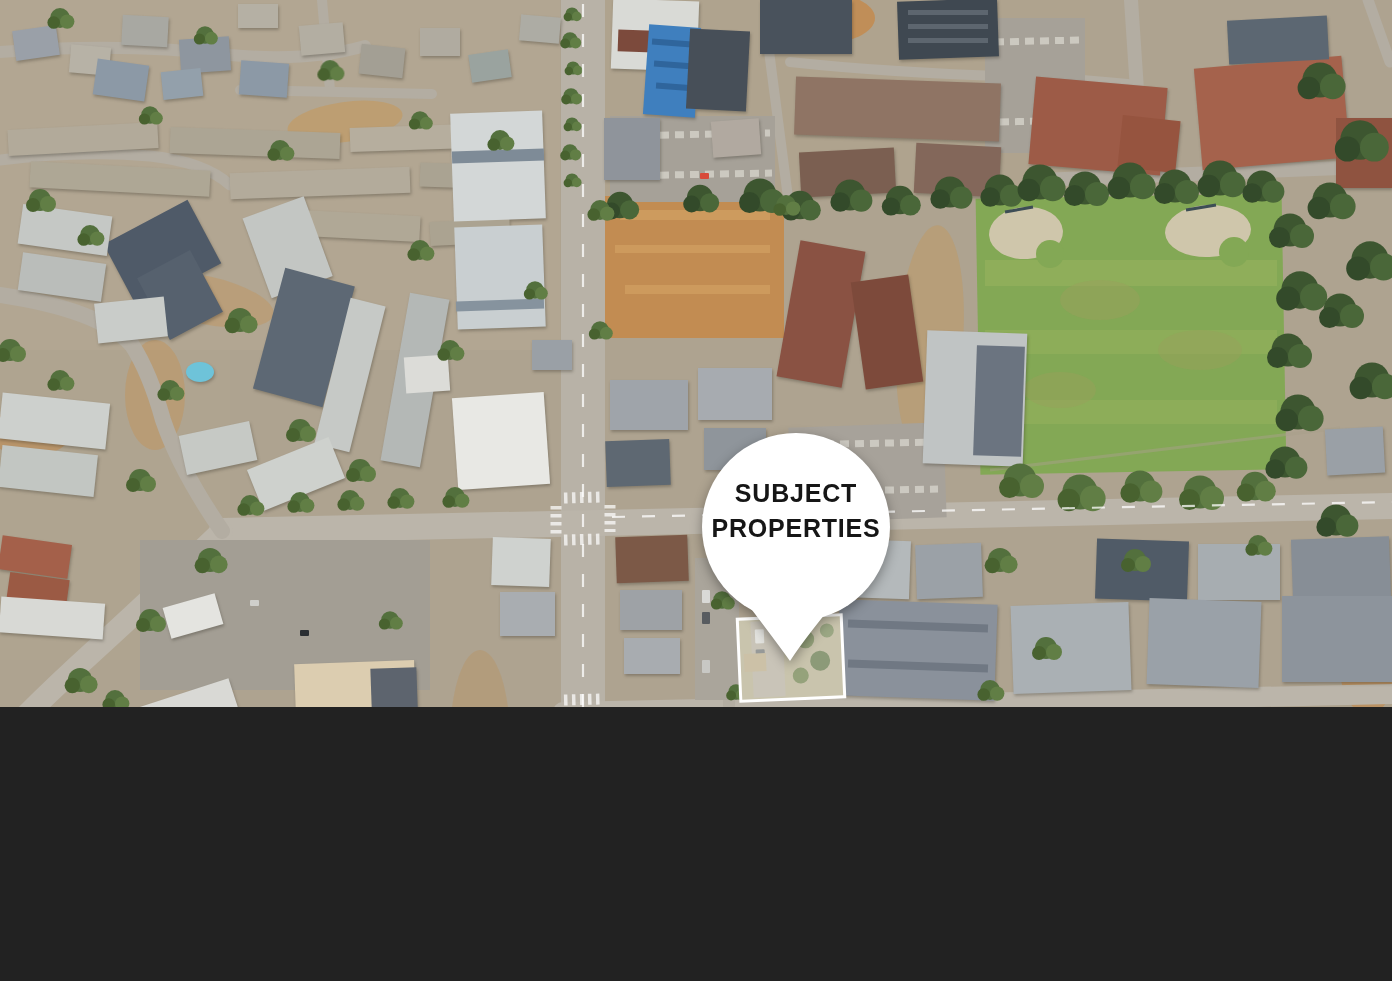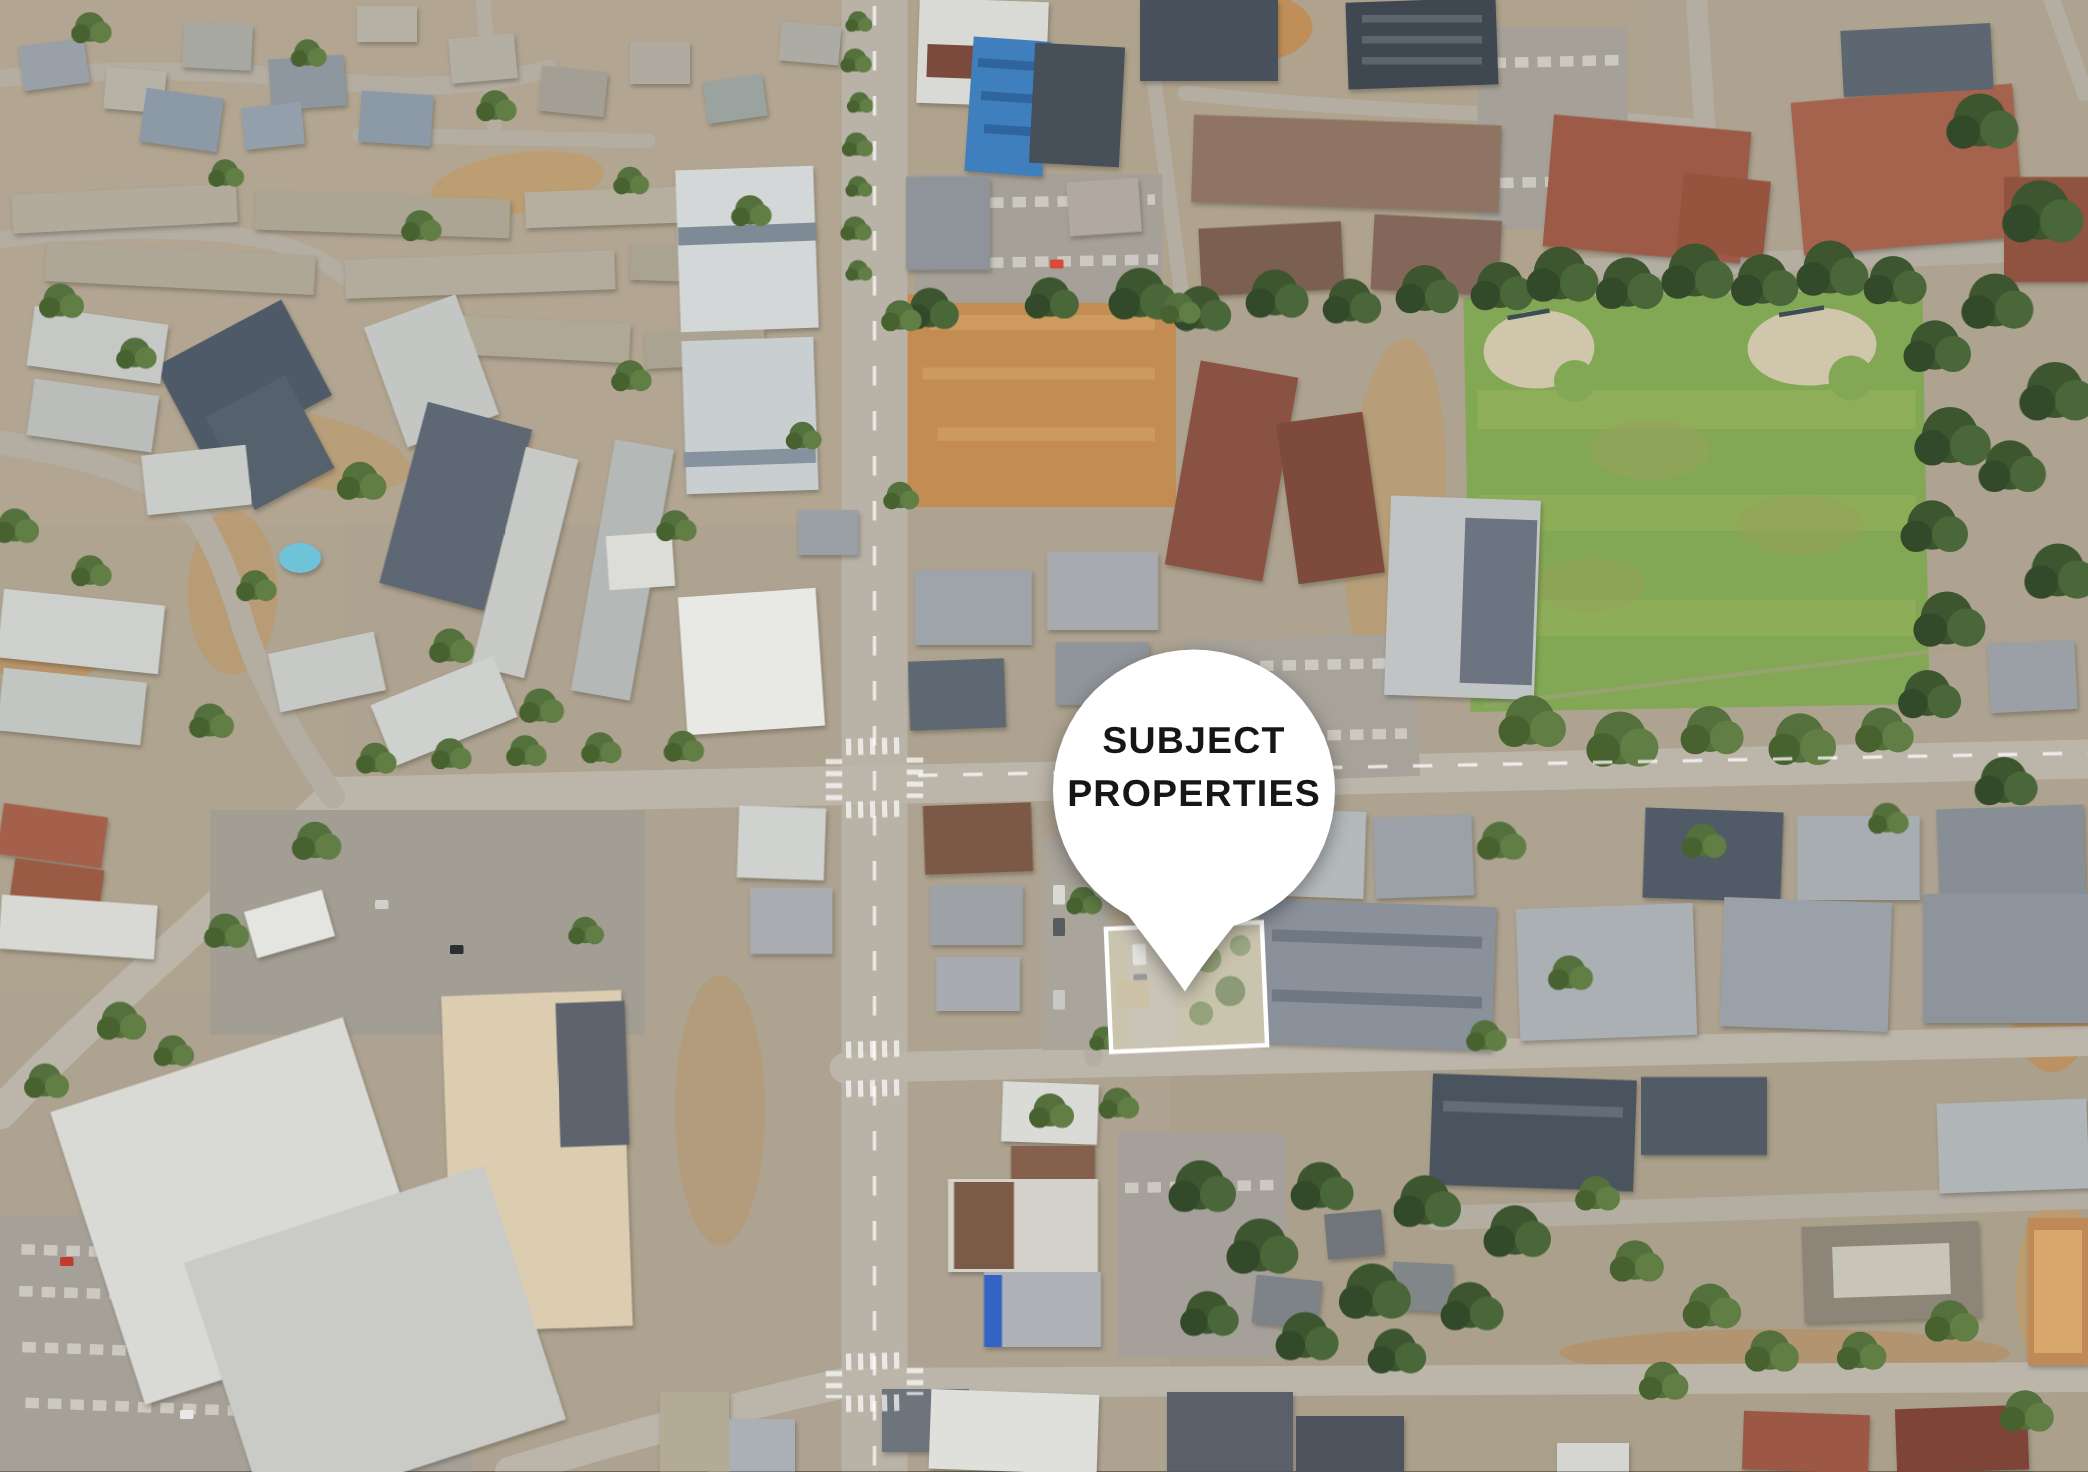--- a/index.html
+++ b/index.html
@@ -1,16 +1,16 @@
 <!DOCTYPE html>
 <html><head>
 <meta charset="utf-8">
 <style>
   html,body{margin:0;padding:0;background:#222;}
-  .stage{position:relative;width:1392px;height:981px;overflow:hidden;background:#aea390;
+  .stage{position:relative;width:1392px;height:707px;overflow:hidden;background:#aea390;
          font-family:"Liberation Sans",sans-serif;}
   svg{display:block}
   .bldg{filter:drop-shadow(1.5px 2.5px 1.5px rgba(40,35,25,.30));}
   .marker{filter:drop-shadow(0 4px 6px rgba(0,0,0,.35));}
   .rd{stroke:#bbb5aa;fill:none;stroke-linecap:round}
   .rd2{stroke:#b3ada2;fill:none;stroke-linecap:round}
   .dash{stroke:#ffffff;stroke-width:2.2;stroke-dasharray:13 17;opacity:.75;fill:none}
   .zeb{stroke:#ffffff;stroke-width:11;stroke-dasharray:3.5 4.5;opacity:.7;fill:none}
   .prow{stroke:#d6d3ca;stroke-width:7;stroke-dasharray:9 6;opacity:.8;fill:none}
   .mtext{font-family:"Liberation Sans",sans-serif;font-weight:bold;letter-spacing:.8px;}

